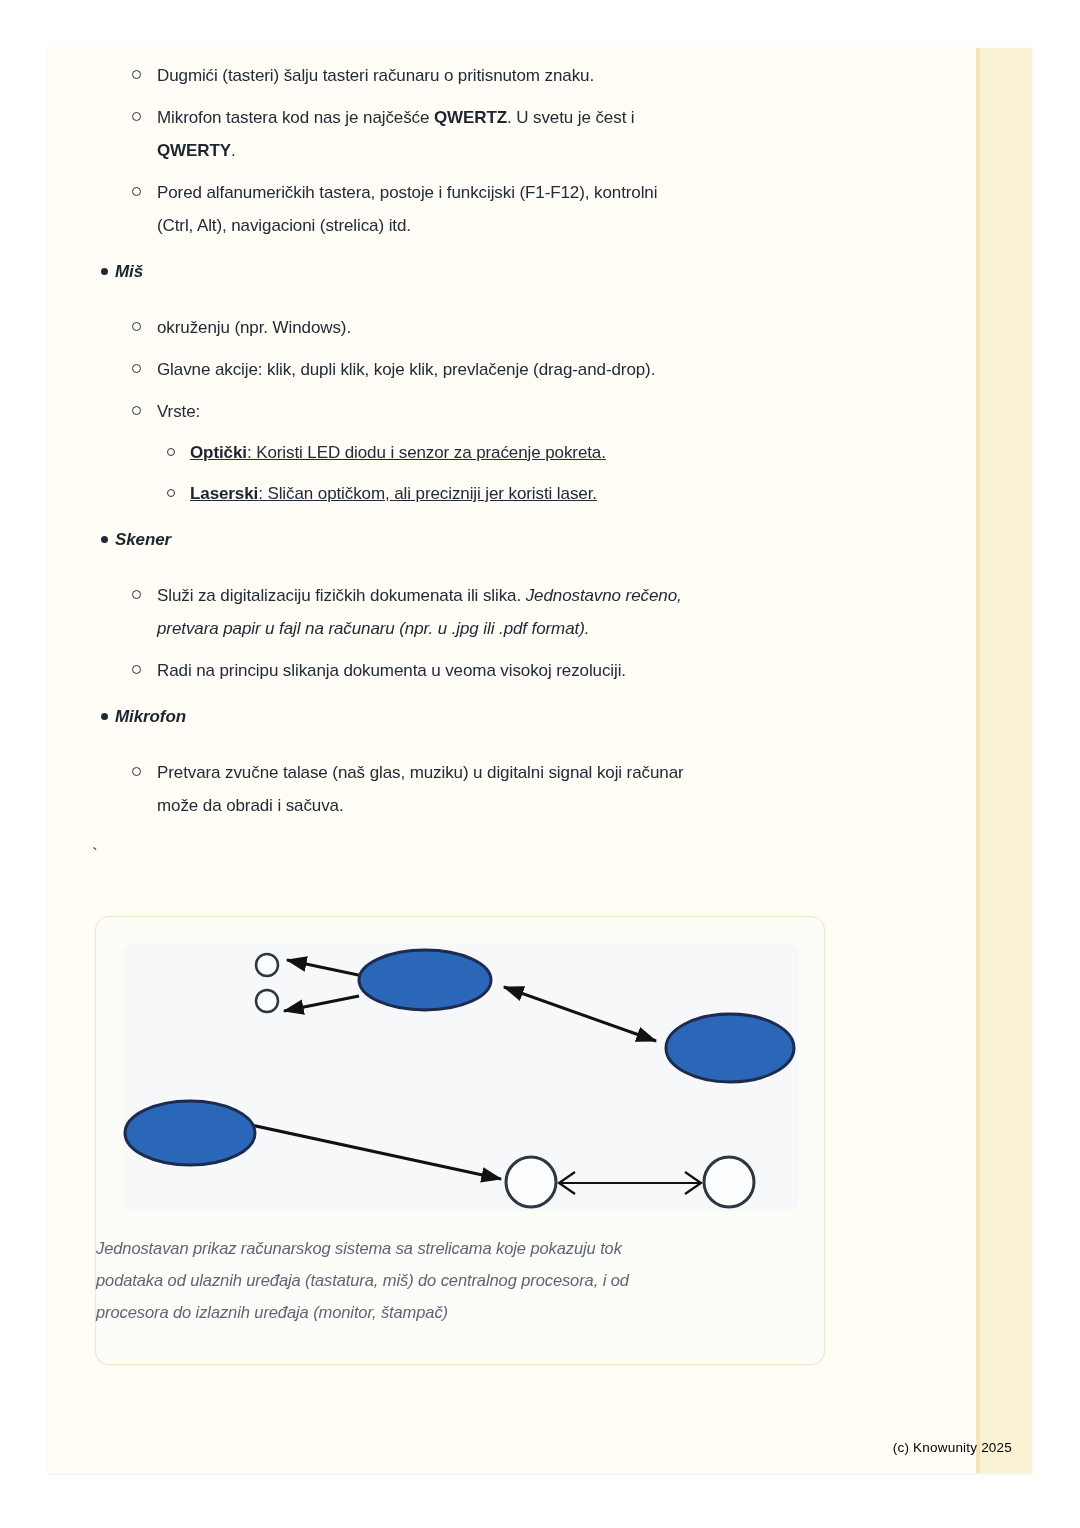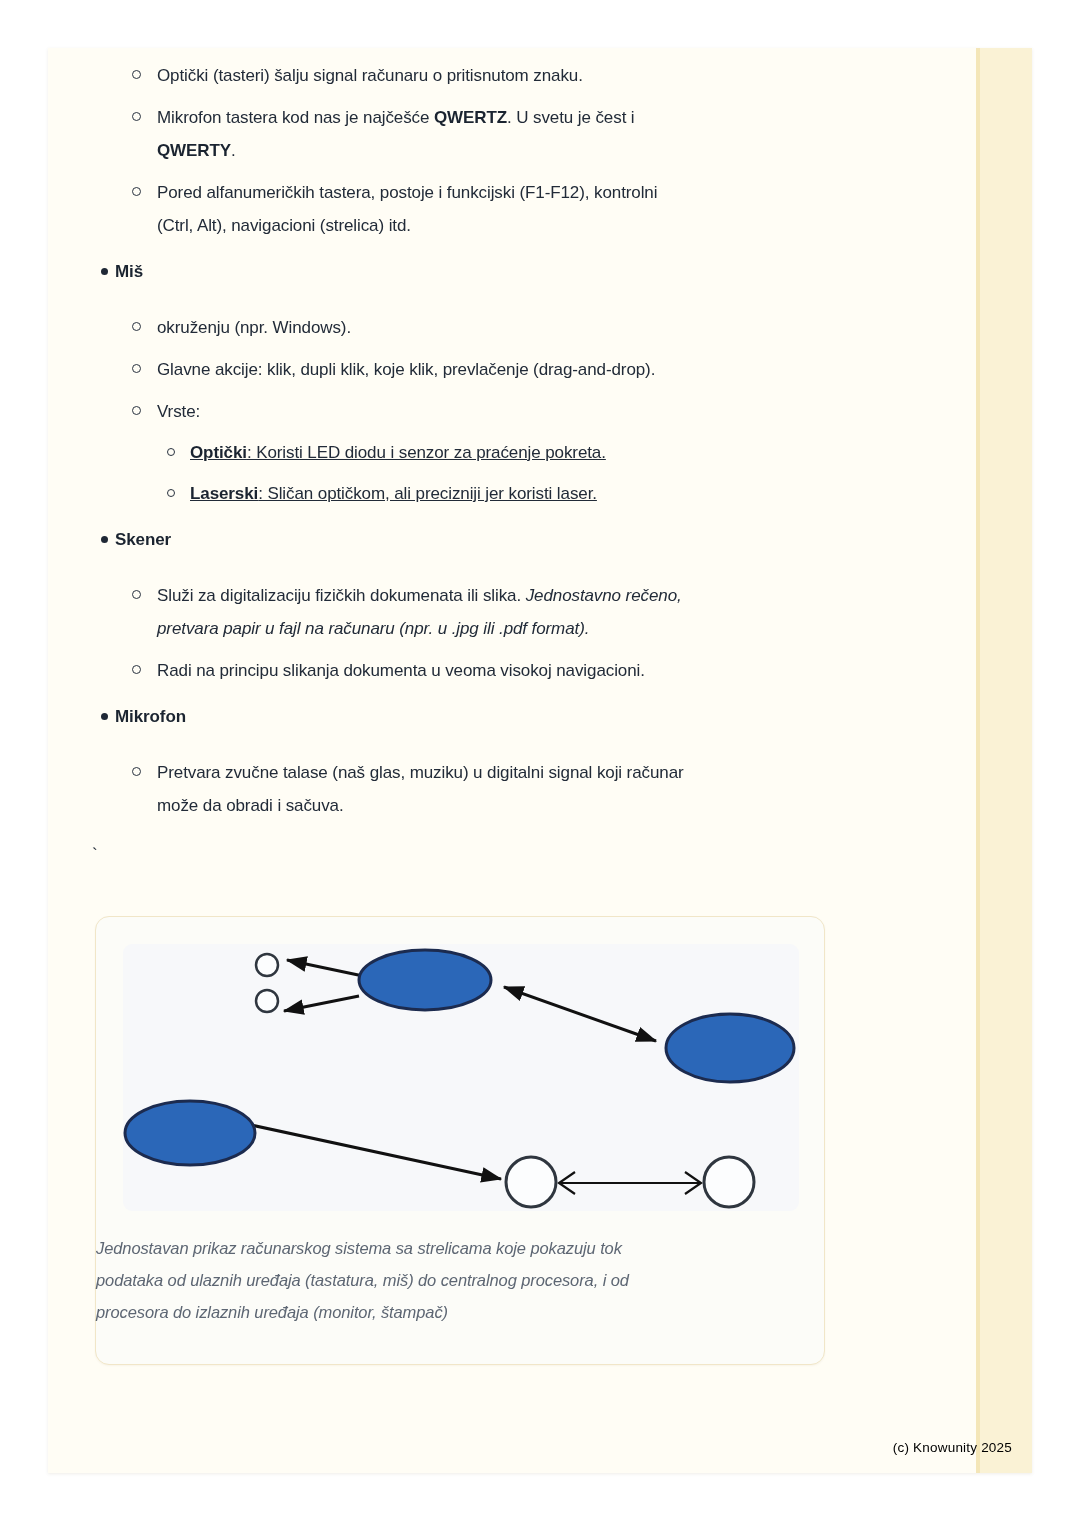--- a/index.html
+++ b/index.html
@@ -13,21 +13,21 @@
     background:#fffdf5;box-shadow:0 1px 3px rgba(120,110,70,.12);
   }
   .ribbon{
     position:absolute;top:0;right:0;width:52px;height:100%;
     background:#faf2d5;border-left:4px solid #f4e6b8;
   }
   
   .content{position:relative;padding-top:11px;font-size:17px;line-height:33px;letter-spacing:-.1px;}
   .list{position:relative;}
   .li{position:relative;display:flex;margin-bottom:9px;}
-  .li.L1{margin-top:13px;margin-bottom:23px;}
+  .li.L1{margin-top:13px;margin-bottom:23px;font-style:italic;}
   .li.L2{padding-left:109px;}
   .li.L1{padding-left:67px;}
   .li.L3{padding-left:142px;text-decoration:underline;}
   .list .li:nth-child(7){margin-bottom:8px;}
   .list .li:nth-child(8){margin-bottom:8px;}
   .line{white-space:pre;}
   .bold{font-weight:700;color:#1b2430;}
   .italic{font-style:italic;}
   .bullet{position:absolute;box-sizing:border-box;}
   .b1{left:53px;top:13px;width:7px;height:7px;background:#1f2835;border-radius:50%;}
@@ -58,21 +58,21 @@
 
 <div class="stage">
   <div class="page">
     <div class="ribbon"></div>
 
     <div class="content">
       <div class="list">
           <div class="li L2">
             <span class="bullet b2"></span>
             <div class="txt">
-              <div class="line"><span class="">Optički (tasteri) šalju signal računaru o pritisnutom znaku.</span></div>
+              <div class="line"><span class="">Dugmići (tasteri) šalju tasteri računaru o pritisnutom znaku.</span></div>
             </div>
           </div>
           <div class="li L2">
             <span class="bullet b2"></span>
             <div class="txt">
               <div class="line"><span class="">Mikrofon tastera kod nas je najčešće </span><span class="bold">QWERTZ</span><span class="">. U svetu je čest i</span></div>
               <div class="line"><span class="bold">QWERTY</span><span class="">.</span></div>
             </div>
           </div>
           <div class="li L2">
@@ -127,21 +127,21 @@
           <div class="li L2">
             <span class="bullet b2"></span>
             <div class="txt">
               <div class="line"><span class="">Služi za digitalizaciju fizičkih dokumenata ili slika. </span><span class="italic">Jednostavno rečeno,</span></div>
               <div class="line"><span class="italic">pretvara papir u fajl na računaru (npr. u .jpg ili .pdf format).</span></div>
             </div>
           </div>
           <div class="li L2">
             <span class="bullet b2"></span>
             <div class="txt">
-              <div class="line"><span class="">Radi na principu slikanja dokumenta u veoma visokoj navigacioni.</span></div>
+              <div class="line"><span class="">Radi na principu slikanja dokumenta u veoma visokoj rezoluciji.</span></div>
             </div>
           </div>
           <div class="li L1">
             <span class="bullet b1"></span>
             <div class="txt">
               <div class="line"><span class="bold">Mikrofon</span></div>
             </div>
           </div>
           <div class="li L2">
             <span class="bullet b2"></span>

